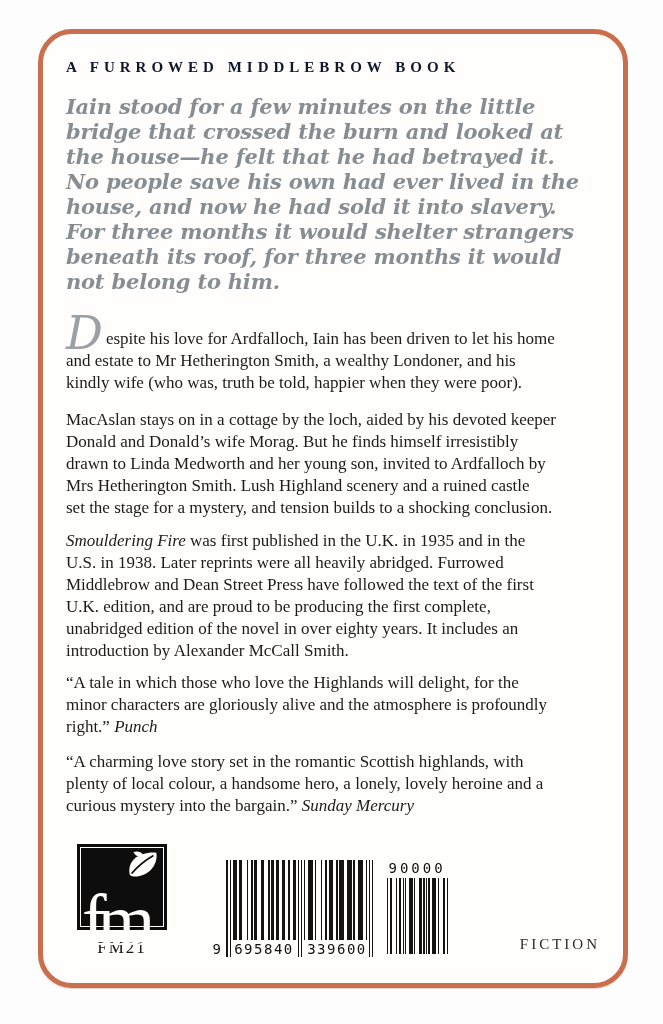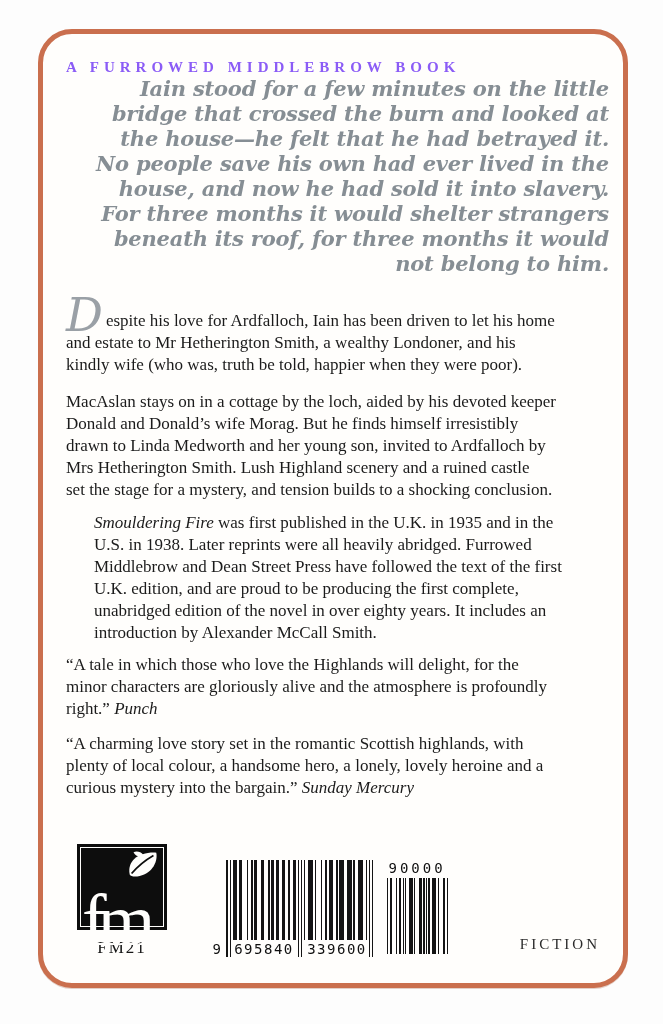--- a/index.html
+++ b/index.html
@@ -8,36 +8,35 @@
     font-family:"Liberation Serif",serif;color:#1b1b1b;overflow:hidden;
   }
   .border-frame{
     position:absolute;left:38px;top:29px;width:590px;height:959px;
     box-sizing:border-box;border:5px solid var(--border,#ca6f4e);
     border-radius:34px;background:#fffefc;
     box-shadow:0 1px 0 rgba(150,70,40,.25);
   }
   .content{position:absolute;inset:0;padding:24px 14px 0 23px;box-sizing:border-box;}
   .imprint{
-    font-size:15px;font-weight:bold;letter-spacing:5px;color:#8b5cf6;line-height:18px;
+    font-size:15px;font-weight:bold;letter-spacing:5px;color:#0f172a;line-height:18px;
   }
   .pull-quote{
-    white-space:pre-line;
+    margin-top:18px;white-space:pre-line;
     font-family:"DejaVu Serif",serif;font-style:italic;font-weight:bold;
     font-size:21px;line-height:25px;letter-spacing:-0.2px;
     color:var(--pull-quote-gray,#868e94);
-    text-align:right;
   }
   .para{
     margin:0;white-space:pre-line;
     font-size:17px;line-height:22px;color:var(--body-text,#1b1b1b);
   }
   .p1{margin-top:34px;}
   .p2{margin-top:15px;}
-  .p3{margin-top:11px;margin-left:28px;}
+  .p3{margin-top:11px;}
   .r1{margin-top:13px;}
   .r2{margin-top:10px;}
   .dropcap{
     font-family:"DejaVu Serif",serif;font-style:italic;
     font-size:46px;line-height:0;position:relative;top:5px;
     color:#9aa0a6;margin-right:3px;
   }
   .footer{
     position:absolute;left:23px;right:14px;bottom:26px;
     display:grid;grid-template-columns:1fr auto 1fr;align-items:end;

